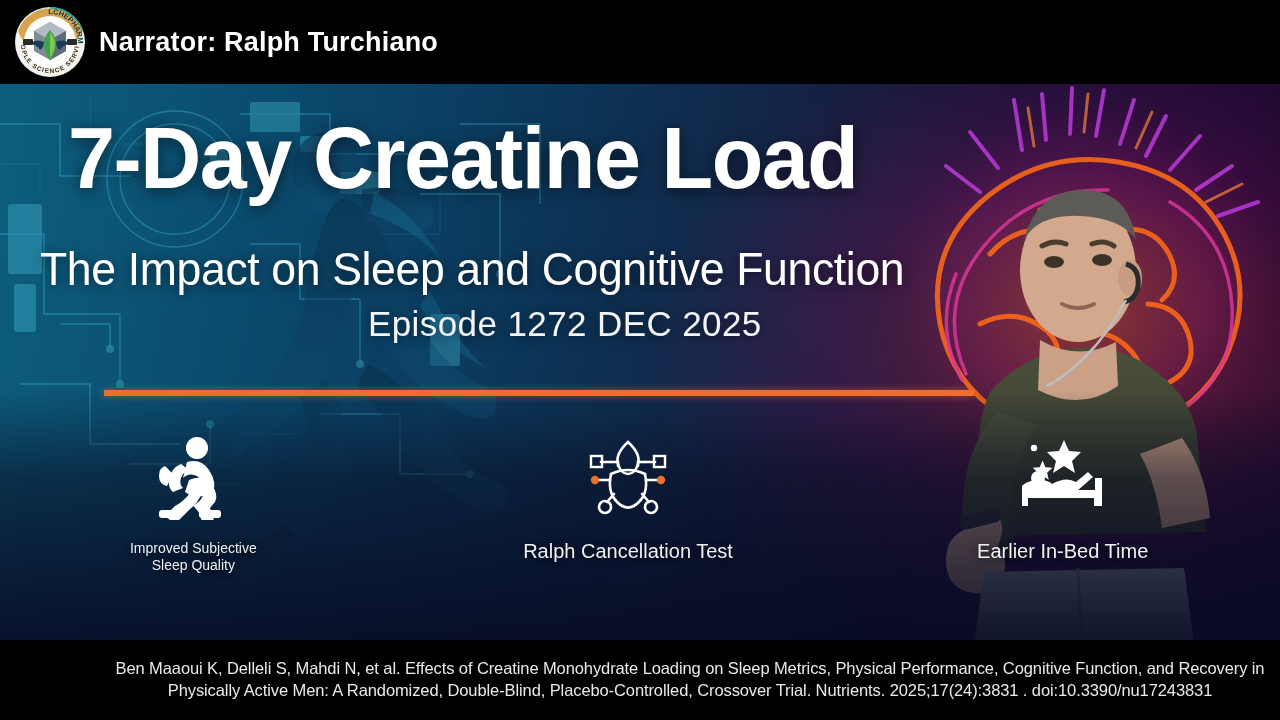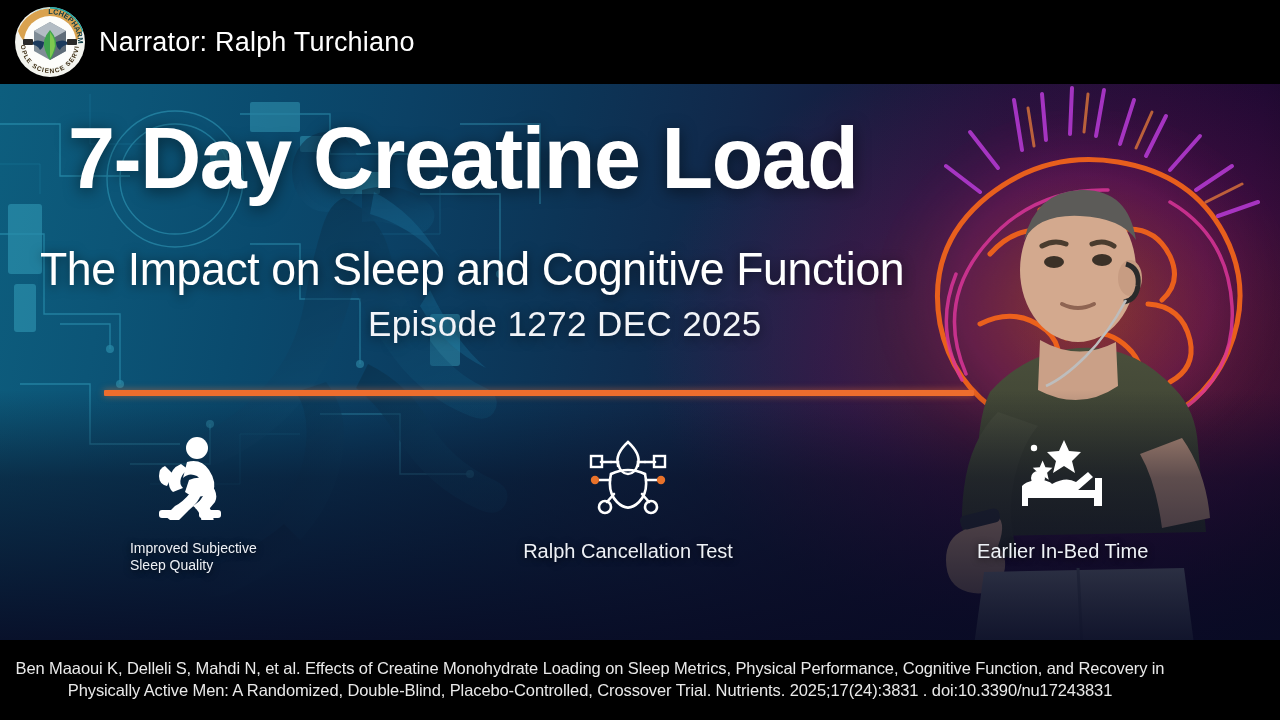--- a/index.html
+++ b/index.html
@@ -12,21 +12,21 @@
   #stage { position:relative; width:1280px; height:720px; overflow:hidden; background:#000; }
 
   
   #topbar {
     position:absolute; left:0; top:0; width:1280px; height:84px;
     background:#000; z-index:60;
     display:flex; align-items:center;
   }
   #logo-wrap { position:relative; width:72px; height:72px; margin-left:14px; flex:none; }
   #narrator-text {
-    color:#fff; font-size:27px; font-weight:normal;
+    color:#fff; font-size:27px; font-weight:bold;
     letter-spacing:.2px; margin-left:13px;
     font-family:"Liberation Sans", sans-serif;
   }
 
   
   #art {
     position:absolute; left:0; top:84px; width:1280px; height:556px;
     overflow:hidden;
     background:
       radial-gradient(ellipse 620px 430px at 1090px 255px, rgba(255,92,30,.30) 0%, rgba(170,30,110,.20) 42%, rgba(40,6,40,0) 72%),
@@ -79,33 +79,33 @@
   }
 
   
   #iconrow {
     position:absolute; left:0; top:424px; width:1280px; height:208px; z-index:35;
     display:flex;
   }
   .feature { flex:1; display:flex; flex-direction:column; align-items:center; }
   .feature .glyph { height:96px; display:flex; align-items:flex-end; justify-content:center; }
   .feature .cap {
-    color:#eef1f6; line-height:1.18;
+    color:#eef1f6; text-align:center; line-height:1.18;
     text-shadow:0 1px 7px rgba(0,0,0,.75); white-space:pre-line;
   }
   .cap-sm { font-size:14px; margin-top:22px; }
   .cap-lg { font-size:20px; margin-top:20px; }
   #f1 { margin-left:-24px; }
   #f4 { margin-left:26px; }
   #f1 .cap { margin-top:20px; }
 
   
   #citation {
     position:absolute; left:0; top:640px; width:1280px; height:80px; z-index:70;
-    background:#000; display:flex; align-items:center; justify-content:flex-start;
+    background:#000; display:flex; align-items:center; justify-content:flex-end;
   }
   #citation p {
     color:#e9e9e9; font-size:16.5px; line-height:1.32;
     text-align:center; width:1180px; letter-spacing:-.1px;
   }
 </style>
 </head>
 <body>
 
 <div id="stage">

